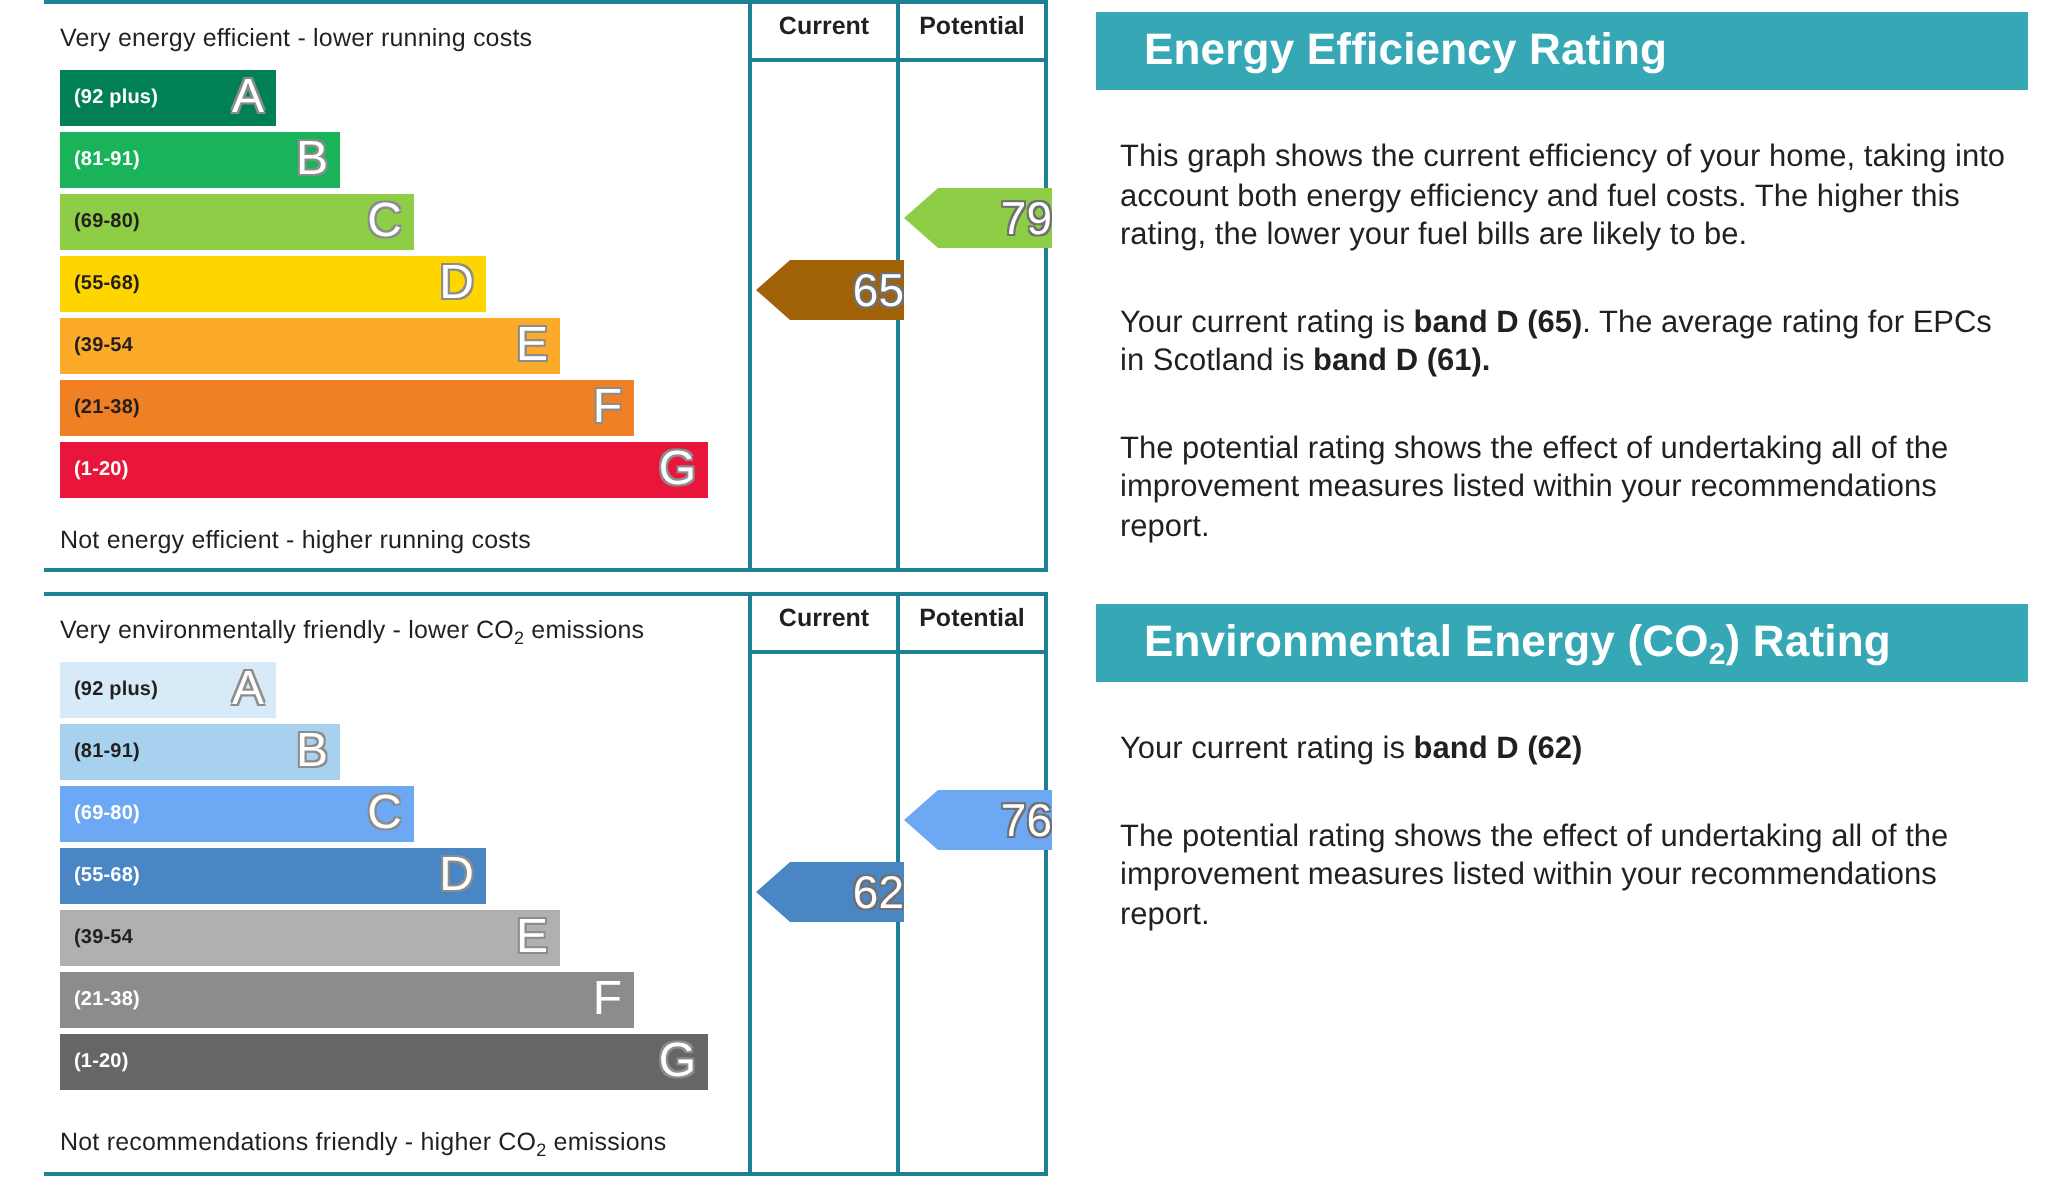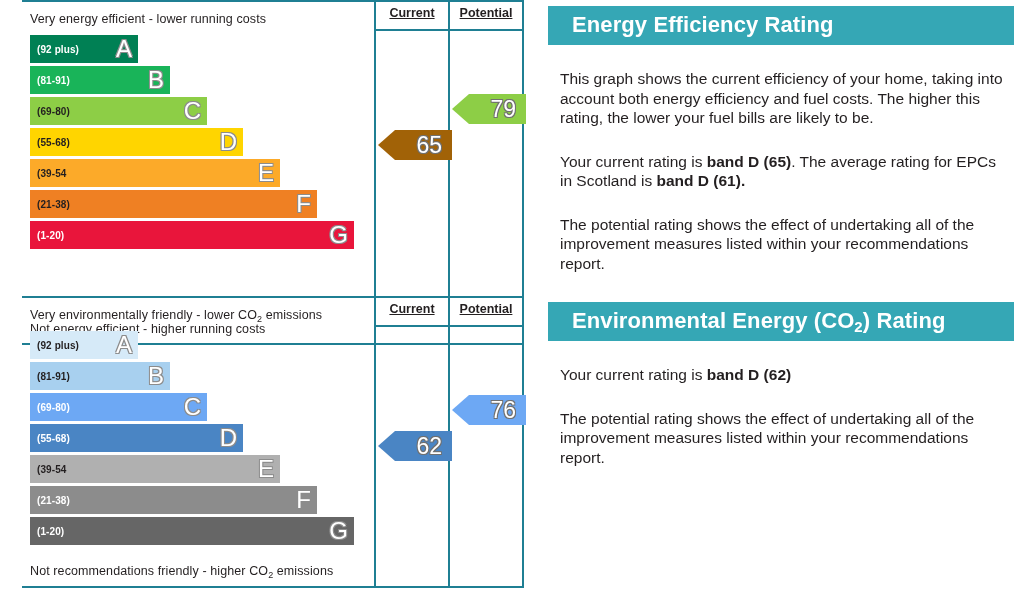--- a/index.html
+++ b/index.html
@@ -116,37 +116,35 @@
     width: 2px;
     background: #1f7f93;
   }
   .col-header {
     position: absolute;
     top: 4px;
     font-size: 12.5px;
     font-weight: bold;
     text-align: center;
     color: #231f20;
-    text-decoration: underline;
   }
   .header-rule {
     position: absolute;
     height: 2px;
     background: #1f7f93;
     top: 27px;
   }
 
   
   .marker {
     position: absolute;
     height: 30px;
     display: flex;
     align-items: center;
     justify-content: flex-end;
-    padding-right: 10px;
     box-sizing: border-box;
     clip-path: polygon(0% 50%, 17px 0%, 100% 0%, 100% 100%, 17px 100%);
   }
   .marker span {
     font-size: 23px;
     line-height: 1;
     color: #ffffff;
     text-shadow:
       -1px -1px 0 #707070,
        1px -1px 0 #707070,
@@ -192,21 +190,21 @@
   }
   .info-p b { font-weight: bold; }
 </style>
 </head>
 <body>
 
 <div class="page">
 
   <div class="epc-block energy">
 
-    <div class="graph" style="height:345px;">
+    <div class="graph" style="height:286px;">
       <div class="graph-frame">
 
         <div class="caption caption-top">Very energy efficient - lower running costs</div>
 
         <div class="bands">
           <div class="band" style="width:108px;background:#008054;">
             <span class="band-range" style="color:#ffffff;">(92 plus)</span>
             <span class="band-letter">A</span>
           </div>
           <div class="band" style="width:140px;background:#19b459;">

